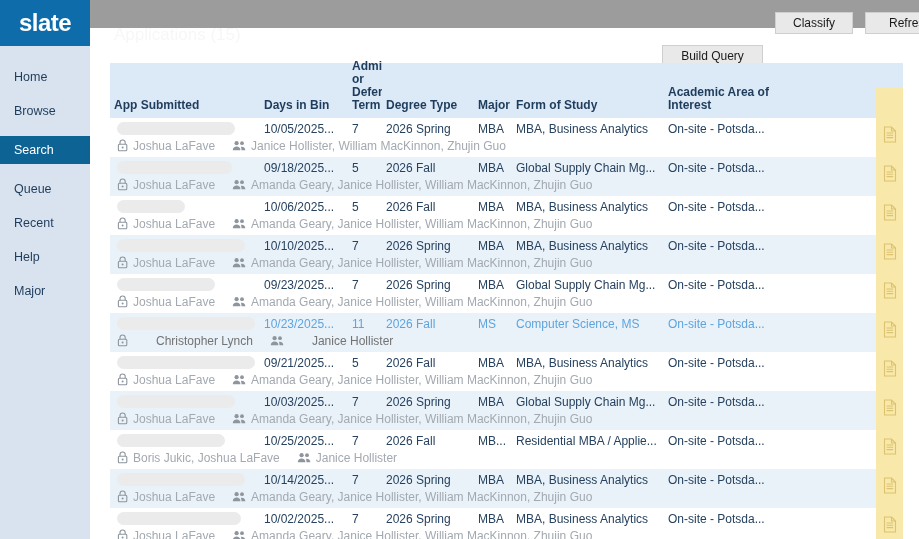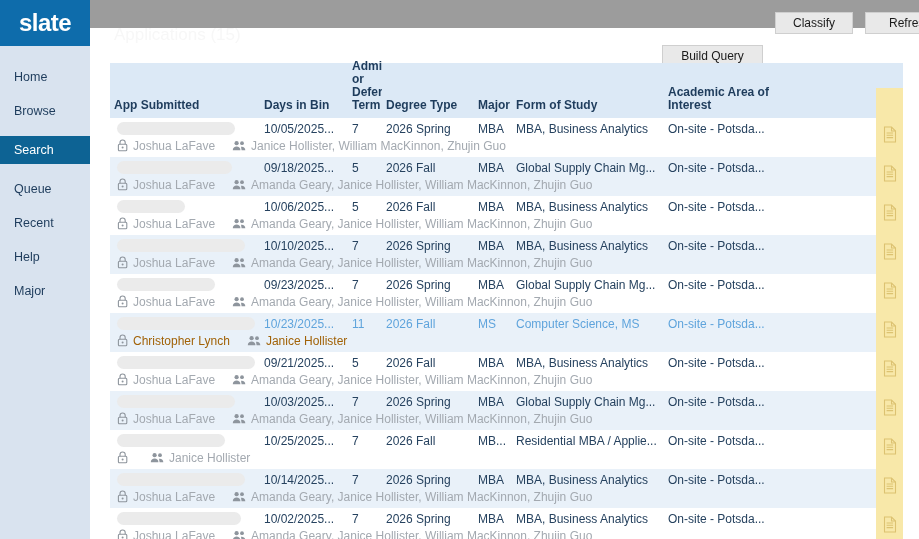--- a/index.html
+++ b/index.html
@@ -37,21 +37,21 @@
   .line1{display:grid;grid-template-columns:150px 88px 34px 92px 38px 152px 112px 100px;
         font-size:12px;color:#26425f;padding-top:4px;position:relative;z-index:2;}
   .cell{padding-left:4px;white-space:nowrap;overflow:hidden;}
   .c-record{position:relative;padding-left:7px;}
   .blob{position:absolute;left:7px;top:0px;height:13px;background:#ebebeb;border-radius:7px;}
   .line2{display:flex;align-items:center;padding-left:7px;font-size:12px;color:#a3a9b0;
         height:17px;margin-top:1px;white-space:nowrap;position:relative;z-index:2;}
   .line2 svg{flex:0 0 auto;margin-right:5px;}
   .readers-icon{margin-left:17px;}
   .row.hl .line1{color:#5fa4dc;}
-  .row.hl .line2 .owner-text,.row.hl .line2 .readers-text{color:#a16207;}
+  .row.hl .line2 .owner-text,.row.hl .line2 .readers-text{color:#737373;margin-left:23px;}
   
   .band{position:absolute;left:876px;top:88px;width:27px;height:451px;background:#f8e8a9;z-index:1;}
   .doc-icon{position:absolute;left:773px;top:8px;z-index:2;cursor:pointer;}
 </style>
 </head>
 <body>
 
 <div class="app">
 
   <div class="topbar">
@@ -407,20 +407,21 @@
           <div class="cell">Residential MBA / Applie...</div>
           <div class="cell">On-site - Potsda...</div>
           <div class="cell"></div>
         </div>
         <div class="line2">
           <svg width="11" height="13" viewBox="0 0 11 13">
             <path d="M3 5.2V3.6a2.6 2.6 0 0 1 5.2 0v1.6" fill="none" stroke="#8e959d" stroke-width="1.1"></path>
             <rect x="1.4" y="5.2" width="8.4" height="6.6" rx="1" fill="none" stroke="#8e959d" stroke-width="1.1"></rect>
             <circle cx="5.6" cy="8.4" r="1" fill="#8e959d"></circle>
           </svg>
+          <span class="owner-text">Boris Jukic, Joshua LaFave</span>
           <svg class="readers-icon" width="14" height="11" viewBox="0 0 14 11">
             <circle cx="4.6" cy="3.2" r="2.1" fill="#8e959d"></circle>
             <path d="M0.8 10.2c0-2.2 1.7-3.6 3.8-3.6s3.8 1.4 3.8 3.6z" fill="#8e959d"></path>
             <circle cx="10" cy="3.2" r="1.9" fill="#8e959d"></circle>
             <path d="M9 6.8c2.5-0.4 4.3 1.2 4.3 3.4H9.6" fill="#8e959d"></path>
           </svg>
           <span class="readers-text">Janice Hollister</span>
         </div>
         <svg class="doc-icon" width="14" height="17" viewBox="0 0 14 17">
           <path d="M1.5 1h7l4 4v11h-11z" fill="none" stroke="#dcc271" stroke-width="1.1"></path>

